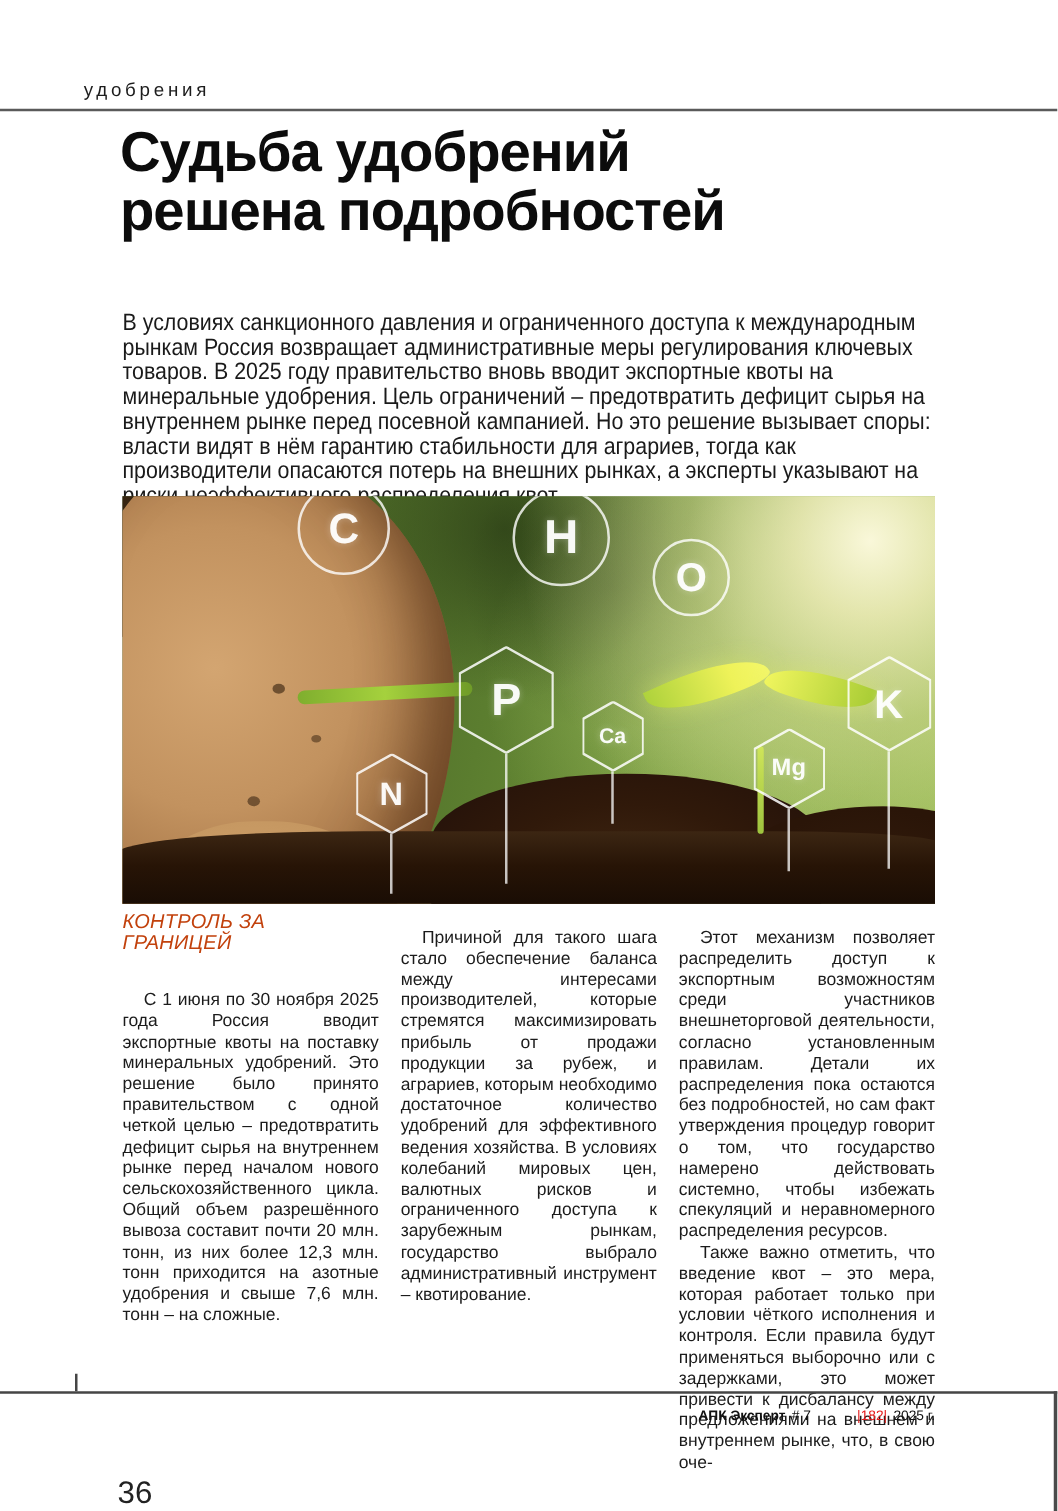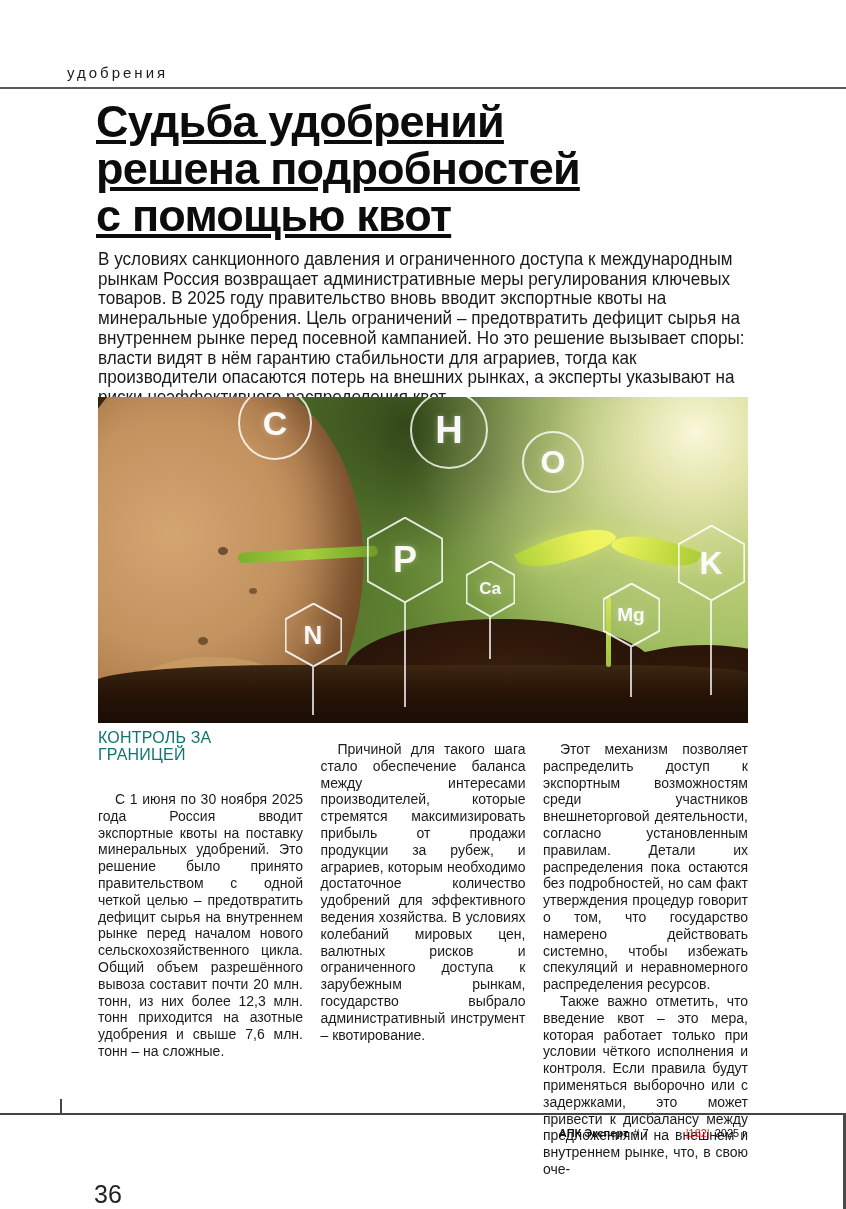--- a/index.html
+++ b/index.html
@@ -6,21 +6,21 @@
   body{width:846px;height:1209px;background:#ffffff;position:relative;
        font-family:"Liberation Sans", sans-serif;overflow:hidden;}
 
   
   .section-label{position:absolute;left:67px;top:64px;font-size:15px;letter-spacing:3px;
        color:#1c1c1c;font-weight:400;}
   .header-rule{position:absolute;left:0;top:87px;width:846px;height:2px;background:#5a5a5a;}
 
   
   .page-title{position:absolute;left:96px;top:98px;margin:0;color:#0c0c0c;
-       font-size:45px;line-height:47px;font-weight:bold;letter-spacing:-0.8px;text-decoration:underline;}
+       font-size:45px;line-height:47px;font-weight:bold;letter-spacing:-0.8px;}
   .page-title .tl{display:block;}
   .intro{position:absolute;left:98px;top:249px;width:650px;margin:0;}
   .intro-in{display:block;width:722px;transform:scaleX(0.9);transform-origin:0 0;
        font-size:19px;line-height:19.7px;color:#1a1a1a;text-align:left;}
 
   
   .photo{position:absolute;left:98px;top:397px;width:650px;height:326px;overflow:hidden;
      background:
       radial-gradient(circle at 92% 11%, rgba(253,250,222,0.97) 0%, rgba(248,242,195,0.8) 9%, rgba(238,234,175,0.4) 22%, rgba(238,234,175,0) 42%),
       radial-gradient(circle at 70% 45%, rgba(198,222,130,0.4) 0%, rgba(198,222,130,0) 34%),
@@ -66,22 +66,22 @@
   #badge-layer .badge{display:flex;align-items:center;justify-content:center;
      color:rgba(255,255,255,0.95);font-weight:bold;text-shadow:0 0 6px rgba(255,255,255,0.3);}
   #badge-layer .circle{border:2px solid rgba(255,255,255,0.8);border-radius:50%;box-sizing:border-box;}
   #badge-layer .hex svg{position:absolute;left:0;top:0;width:100%;height:100%;}
   #badge-layer .sym{position:relative;}
   #badge-layer .pin{width:2px;background:rgba(255,255,255,0.75);}
 
   
   .cols{position:absolute;left:98px;top:729px;width:650px;display:flex;justify-content:space-between;}
   .col{width:205px;}
-  .col-heading{font-size:16px;line-height:17px;font-weight:400;color:#0f766e;margin:0 0 28px 0;
-     letter-spacing:0.2px;}
+  .col-heading{font-size:16px;line-height:17px;font-weight:400;color:#c2410c;margin:0 0 28px 0;
+     letter-spacing:0.2px;font-style:italic;}
   .col-spacer{height:12px;}
   p.bodytext{margin:0;font-size:14px;line-height:16.8px;text-align:justify;color:#1b1b1b;}
   p.ind{text-indent:17px;}
 
   
   .footer-rule{position:absolute;left:0;top:1113px;width:846px;height:2px;background:#454545;}
   .footer-tick{position:absolute;left:60px;top:1099px;width:2px;height:14px;background:#454545;}
   .page-edge-line{position:absolute;left:843px;top:1113px;width:3px;height:96px;background:#4a4a4a;}
   .page-number{position:absolute;left:94px;top:1180px;font-size:25px;color:#222222;}
   .credit{position:absolute;right:98px;top:1127px;font-size:11px;color:#111111;display:flex;gap:5px;}
@@ -89,21 +89,20 @@
 </style>
 </head>
 <body>
 
 <div class="section-label">удобрения</div>
 <div class="header-rule"></div>
 
 <h1 class="page-title">
   <span class="tl">Судьба удобрений</span>
   <span class="tl">решена подробностей</span>
-  <span class="tl">с помощью квот</span>
 </h1>
 
 <p class="intro">
   <span class="intro-in">В условиях санкционного давления и ограниченного доступа к международным рынкам Россия возвращает административные меры регулирования ключевых товаров. В 2025 году правительство вновь вводит экспортные квоты на минеральные удобрения. Цель ограничений – предотвратить дефицит сырья на внутреннем рынке перед посевной кампанией. Но это решение вызывает споры: власти видят в нём гарантию стабильности для аграриев, тогда как производители опасаются потерь на внешних рынках, а эксперты указывают на риски неэффективного распределения квот.</span>
 </p>
 
 <div class="photo">
   <div class="held-soil"></div>
   <div class="hand-arm"></div>
   <div class="hand-palm"></div>

